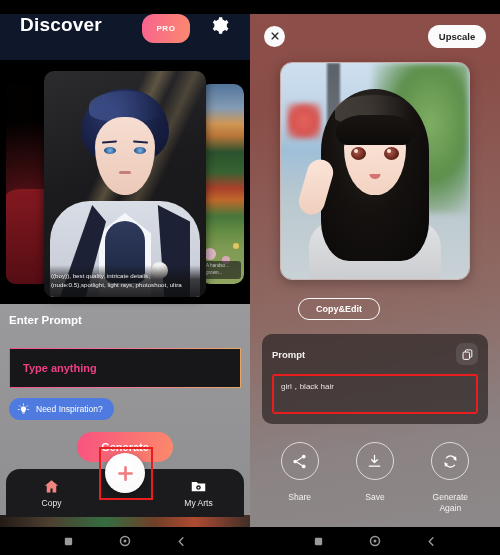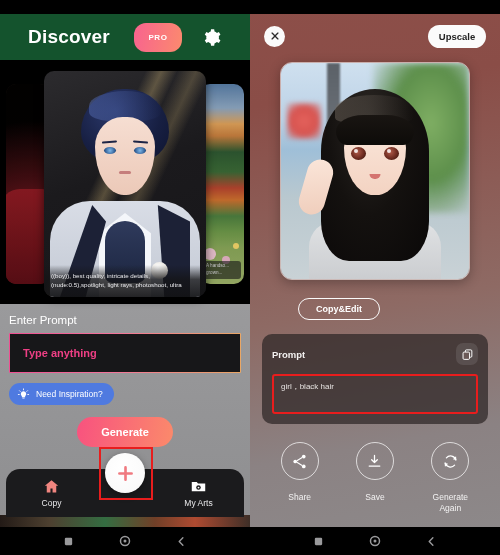--- a/index.html
+++ b/index.html
@@ -14,22 +14,22 @@
   
   .left-screen {
     position: relative;
     width: 250px; height: 555px;
     background: #000;
     overflow: hidden;
   }
   .left-statusbar { height: 14px; background: #000; }
 
   .l-header {
-    height: 46px; display: flex; align-items: center;
-    padding: 0 28px; background: #14532d;
+    height: 46px; display: flex; 
+    padding: 0 20px; background: #0f172a;
   }
   .l-title { color: #fff; font-size: 19px; font-weight: bold; letter-spacing: .2px; }
   .l-header-spacer { flex: 1; }
   .pro-btn {
     width: 48px; height: 29px; border-radius: 12px;
     background: linear-gradient(100deg, #f8638f 0%, #fb8a6e 100%);
     display: flex; align-items: center; justify-content: center;
     color: #fff; font-size: 8px; font-weight: bold; letter-spacing: .6px;
   }
   .gear-wrap { margin-left: 18px; width: 22px; height: 22px; display:flex; align-items:center; justify-content:center;}
@@ -143,21 +143,21 @@
     position:absolute; left:3px; right:3px; bottom:5px; font-size:4.6px; color:#d8d8da;
     background:rgba(20,20,22,.6); border-radius:3px; padding:2px 3px; line-height:1.5;
   }
 
   
   .sheet {
     position: relative; height: 100%;
     background: linear-gradient(180deg, #9a9a9c 0%, #8e8e90 40%, #8a8a8c 100%);
     padding: 10px 9px 0;
   }
-  .sheet-label { color:#fff; font-size:11.5px; font-weight:normal; margin-bottom:7px; }
+  .sheet-label { color:#fff; font-size:11.5px; font-weight:bold; margin-bottom:22px; }
   .prompt-input {
     height: 40px; border-radius: 1px;
     background: #171719;
     border: 1.4px solid transparent;
     background-image: linear-gradient(#171719,#171719),
                       linear-gradient(92deg,#ef4f92 0%, #f2749a 45%, #e9a765 100%);
     background-origin: border-box; background-clip: padding-box, border-box;
     display:flex; align-items:center; padding: 9px 13px;
   }
   .prompt-placeholder { color:#ef3f85; font-size:11px; font-weight:bold; }

